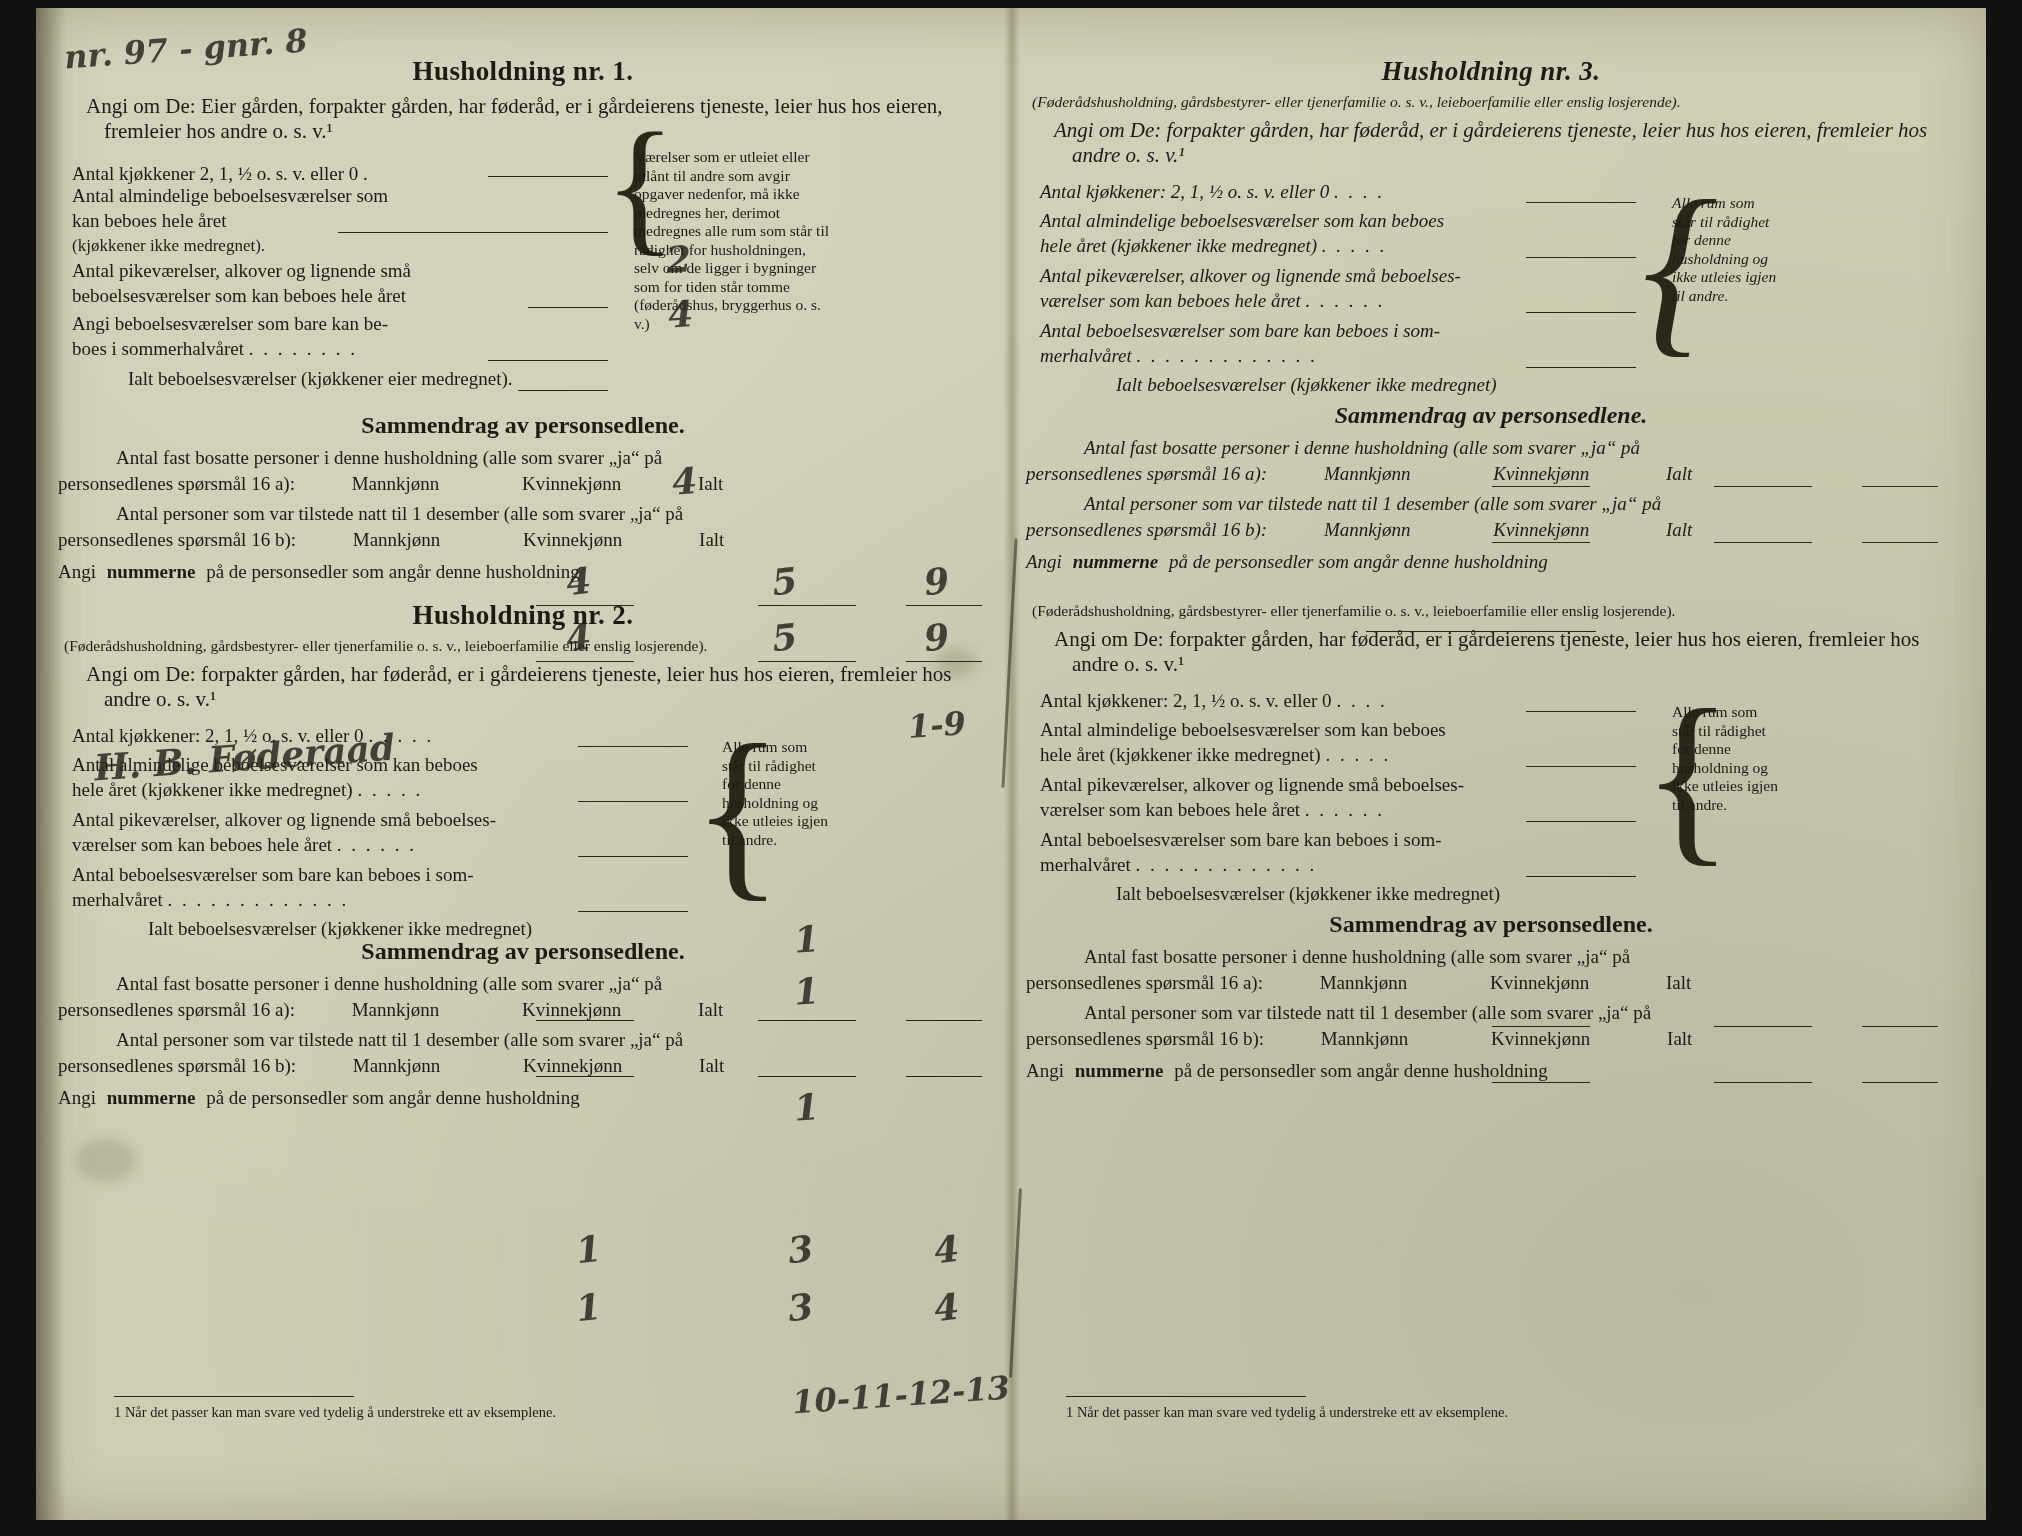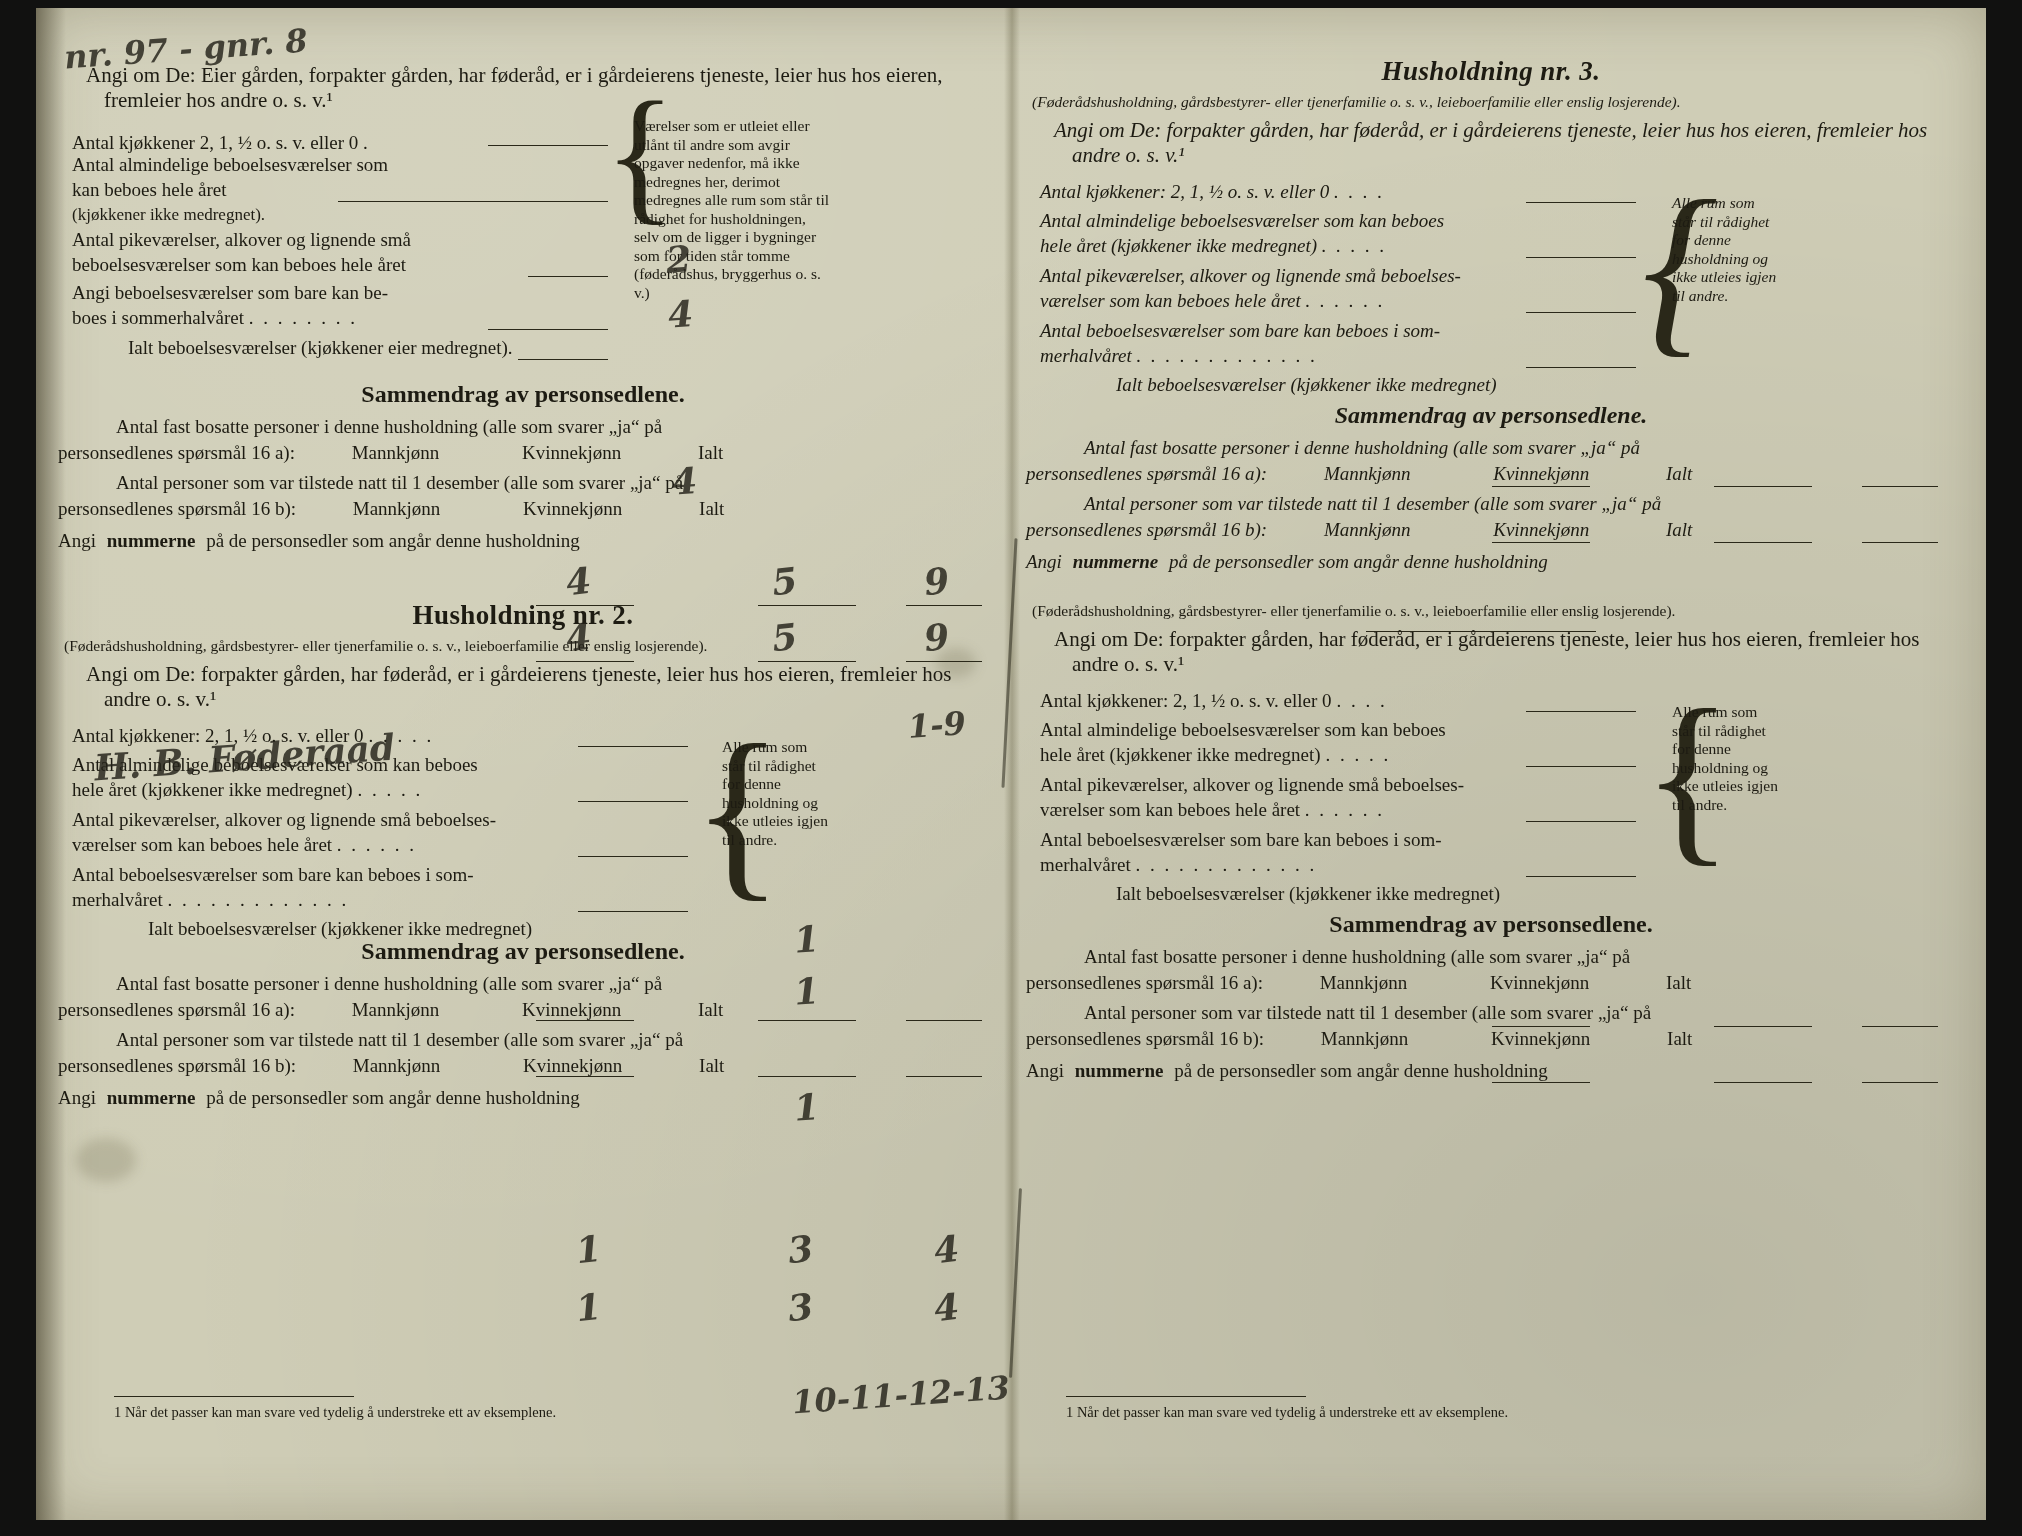--- a/index.html
+++ b/index.html
@@ -160,20 +160,21 @@
   <div class="paper">
     <div class="binding"></div>
     <div class="fold"></div>
 
     <div class="smudge" style="left:40px; top:1130px; width:60px; height:44px;"></div>
     <div class="smudge" style="left:900px; top:640px; width:40px; height:30px;"></div>
 
     <div class="col left">
 
       <div class="blk" style="top:48px;">
+        <h2 class="hh">Husholdning nr. 1.</h2>
         <div class="angi">Angi om De: Eier gården, forpakter gården, har føderåd, er i gårdeierens tjeneste, leier hus hos eieren, fremleier hos andre o. s. v.¹</div>
 
         <div class="rows" style="margin-top:10px; height:240px;">
           <div class="row" style="position:absolute; top:8px;">
             <span>Antal kjøkkener 2, 1, ½ o. s. v. eller 0</span>
             <span class="dots"> . </span>
           </div>
           <div class="ln" style="left:430px; top:22px; width:120px;"></div>
 
           <div class="row" style="position:absolute; top:30px;">

